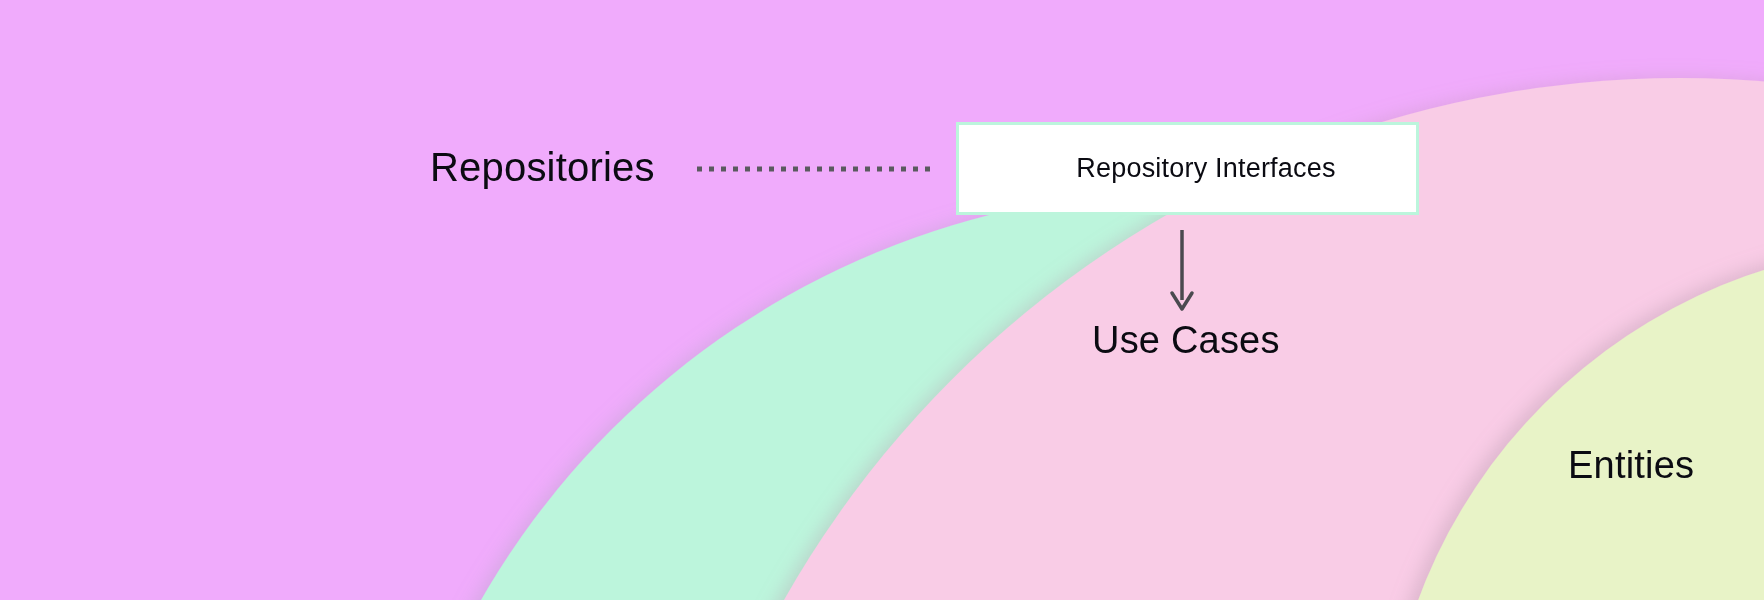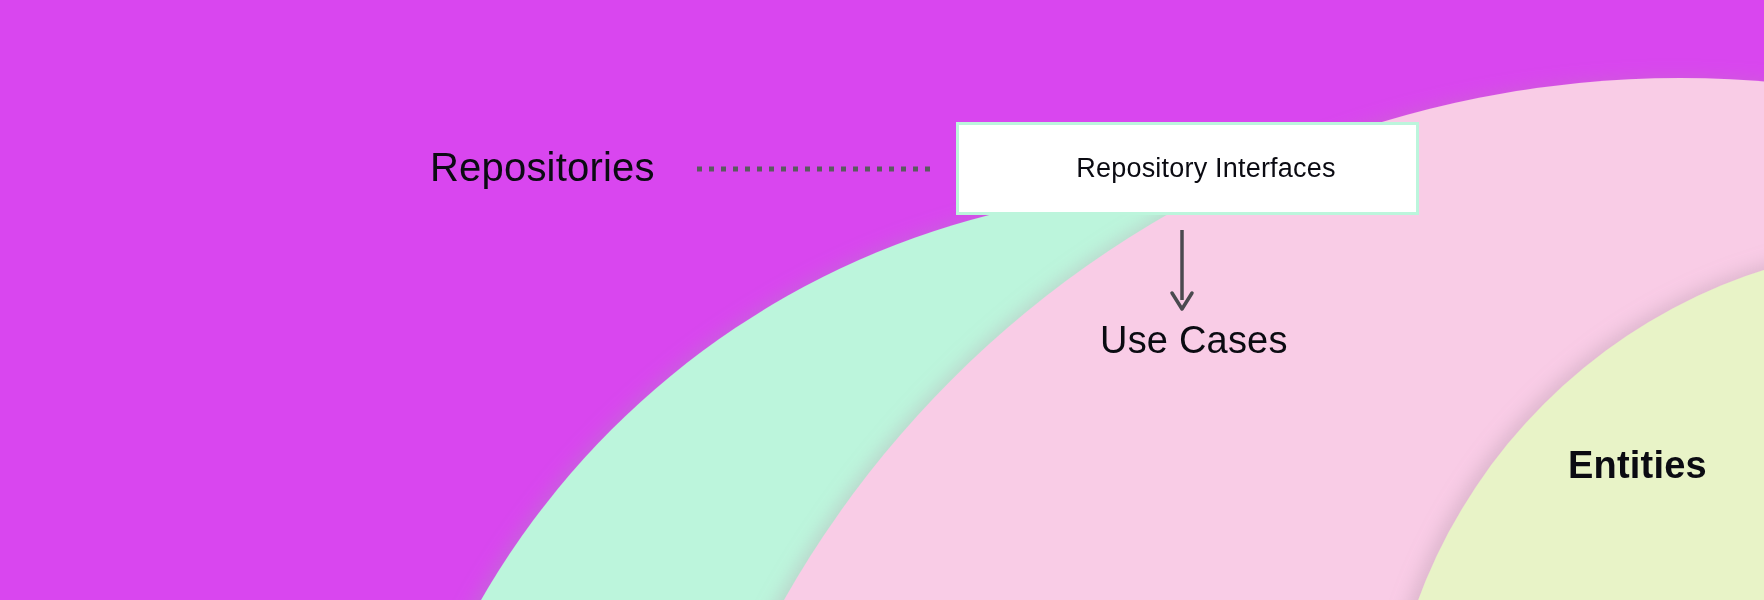--- a/index.html
+++ b/index.html
@@ -7,21 +7,21 @@
   body {
     background:#F6F6F9;
     font-family:"Liberation Sans", sans-serif;
     position:relative;
   }
   #stage {
     position:absolute;
     top:0; left:0;
     width:1764px; height:600px;
     overflow:hidden;
-    background:#d946ef;
+    background:#f0abfc;
   }
   .layer-svg {
     position:absolute;
     top:0; left:0;
     width:1764px; height:600px;
   }
   .label {
     position:absolute;
     color:#0B0B12;
     white-space:nowrap;
@@ -30,27 +30,25 @@
   }
   #label-repositories {
     left:430px; top:143px;
     font-size:40px;
     line-height:48px;
   }
   #label-usecases {
     left:1092px; top:318px;
     font-size:38px;
     line-height:44px;
-    margin-left:8px;
   }
   #label-entities {
     left:1568px; top:443px;
     font-size:38px;
     line-height:44px;
-    font-weight:bold;
   }
   #repo-interface-box {
     position:absolute;
     left:956px; top:122px;
     width:463px; height:93px;
     background:#FFFFFF;
     border:3px solid #BCF5DC;
     display:flex;
     align-items:center;
     justify-content:center;

